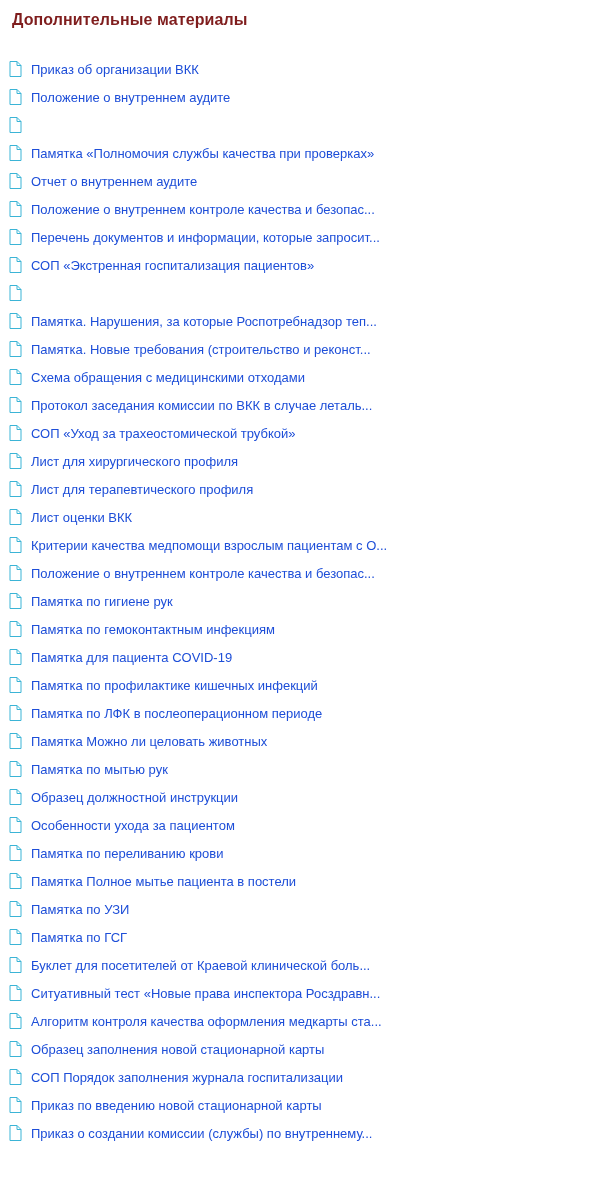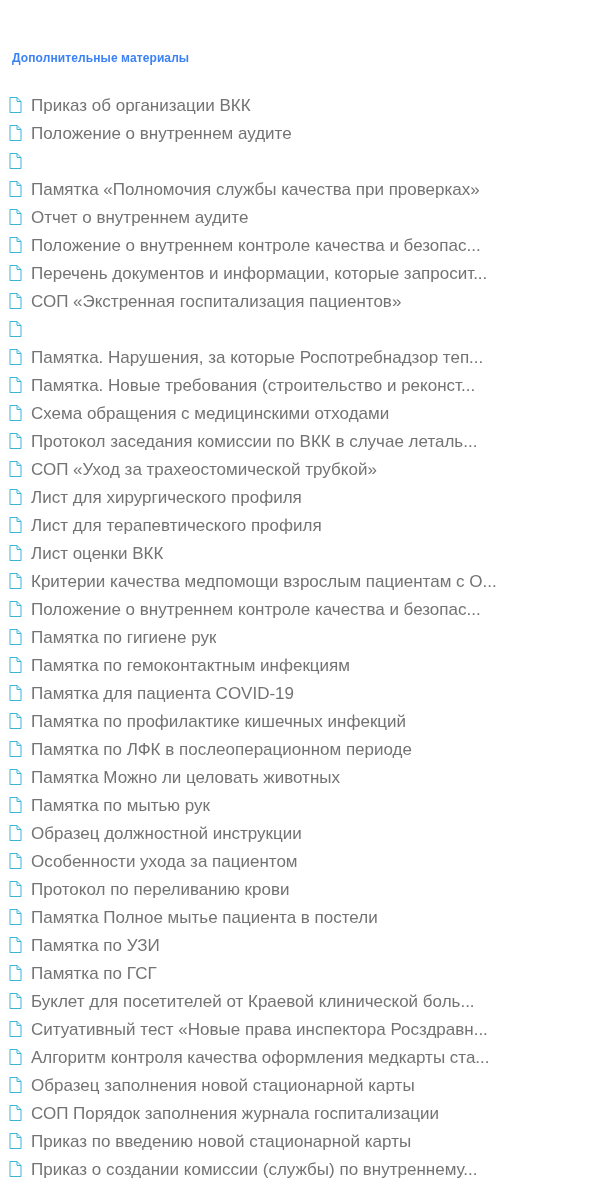--- a/index.html
+++ b/index.html
@@ -13,26 +13,25 @@
     font-family: "Liberation Sans", sans-serif;
     color: #333333;
     -webkit-font-smoothing: antialiased;
   }
   .page {
     width: 600px;
     box-sizing: border-box;
     padding: 0;
   }
   .page-title {
-    font-size: 12px;
+    font-size: 16px;
     font-weight: bold;
-    color: #3b82f6;
+    color: #7f1d1d;
     padding: 11px 0 0 12px;
     letter-spacing: 0.1px;
-    margin-top: 40px;
   }
   .doc-list {
     list-style: none;
     margin: 0;
     padding: 0;
     margin-top: 26px;
   }
   .doc-item {
     display: flex;
     align-items: center;
@@ -46,22 +45,22 @@
     flex: 0 0 14px;
     margin-right: 9px;
     display: inline-flex;
     align-items: center;
     justify-content: center;
   }
   .doc-icon svg {
     display: block;
   }
   .doc-link {
-    font-size: 17px;
-    color: #737373;
+    font-size: 13px;
+    color: #1d4ed8;
     text-decoration: none;
     white-space: nowrap;
     overflow: hidden;
     text-overflow: ellipsis;
     line-height: 17px;
     cursor: pointer;
   }
 </style>
 </head>
 <body>
@@ -319,21 +318,21 @@
         </span>
         <a class="doc-link">Особенности ухода за пациентом</a>
       </li>
       <li class="doc-item">
         <span class="doc-icon">
           <svg width="13" height="16" viewBox="0 0 13 16" xmlns="http://www.w3.org/2000/svg">
             <path d="M1 0.5 H8 L12 4.5 V15.5 H1 Z" fill="none" stroke="#3bb4d6" stroke-width="1"></path>
             <path d="M8 0.5 V4.5 H12" fill="none" stroke="#3bb4d6" stroke-width="1"></path>
           </svg>
         </span>
-        <a class="doc-link">Протокол по переливанию крови</a>
+        <a class="doc-link">Памятка по переливанию крови</a>
       </li>
       <li class="doc-item">
         <span class="doc-icon">
           <svg width="13" height="16" viewBox="0 0 13 16" xmlns="http://www.w3.org/2000/svg">
             <path d="M1 0.5 H8 L12 4.5 V15.5 H1 Z" fill="none" stroke="#3bb4d6" stroke-width="1"></path>
             <path d="M8 0.5 V4.5 H12" fill="none" stroke="#3bb4d6" stroke-width="1"></path>
           </svg>
         </span>
         <a class="doc-link">Памятка Полное мытье пациента в постели</a>
       </li>

